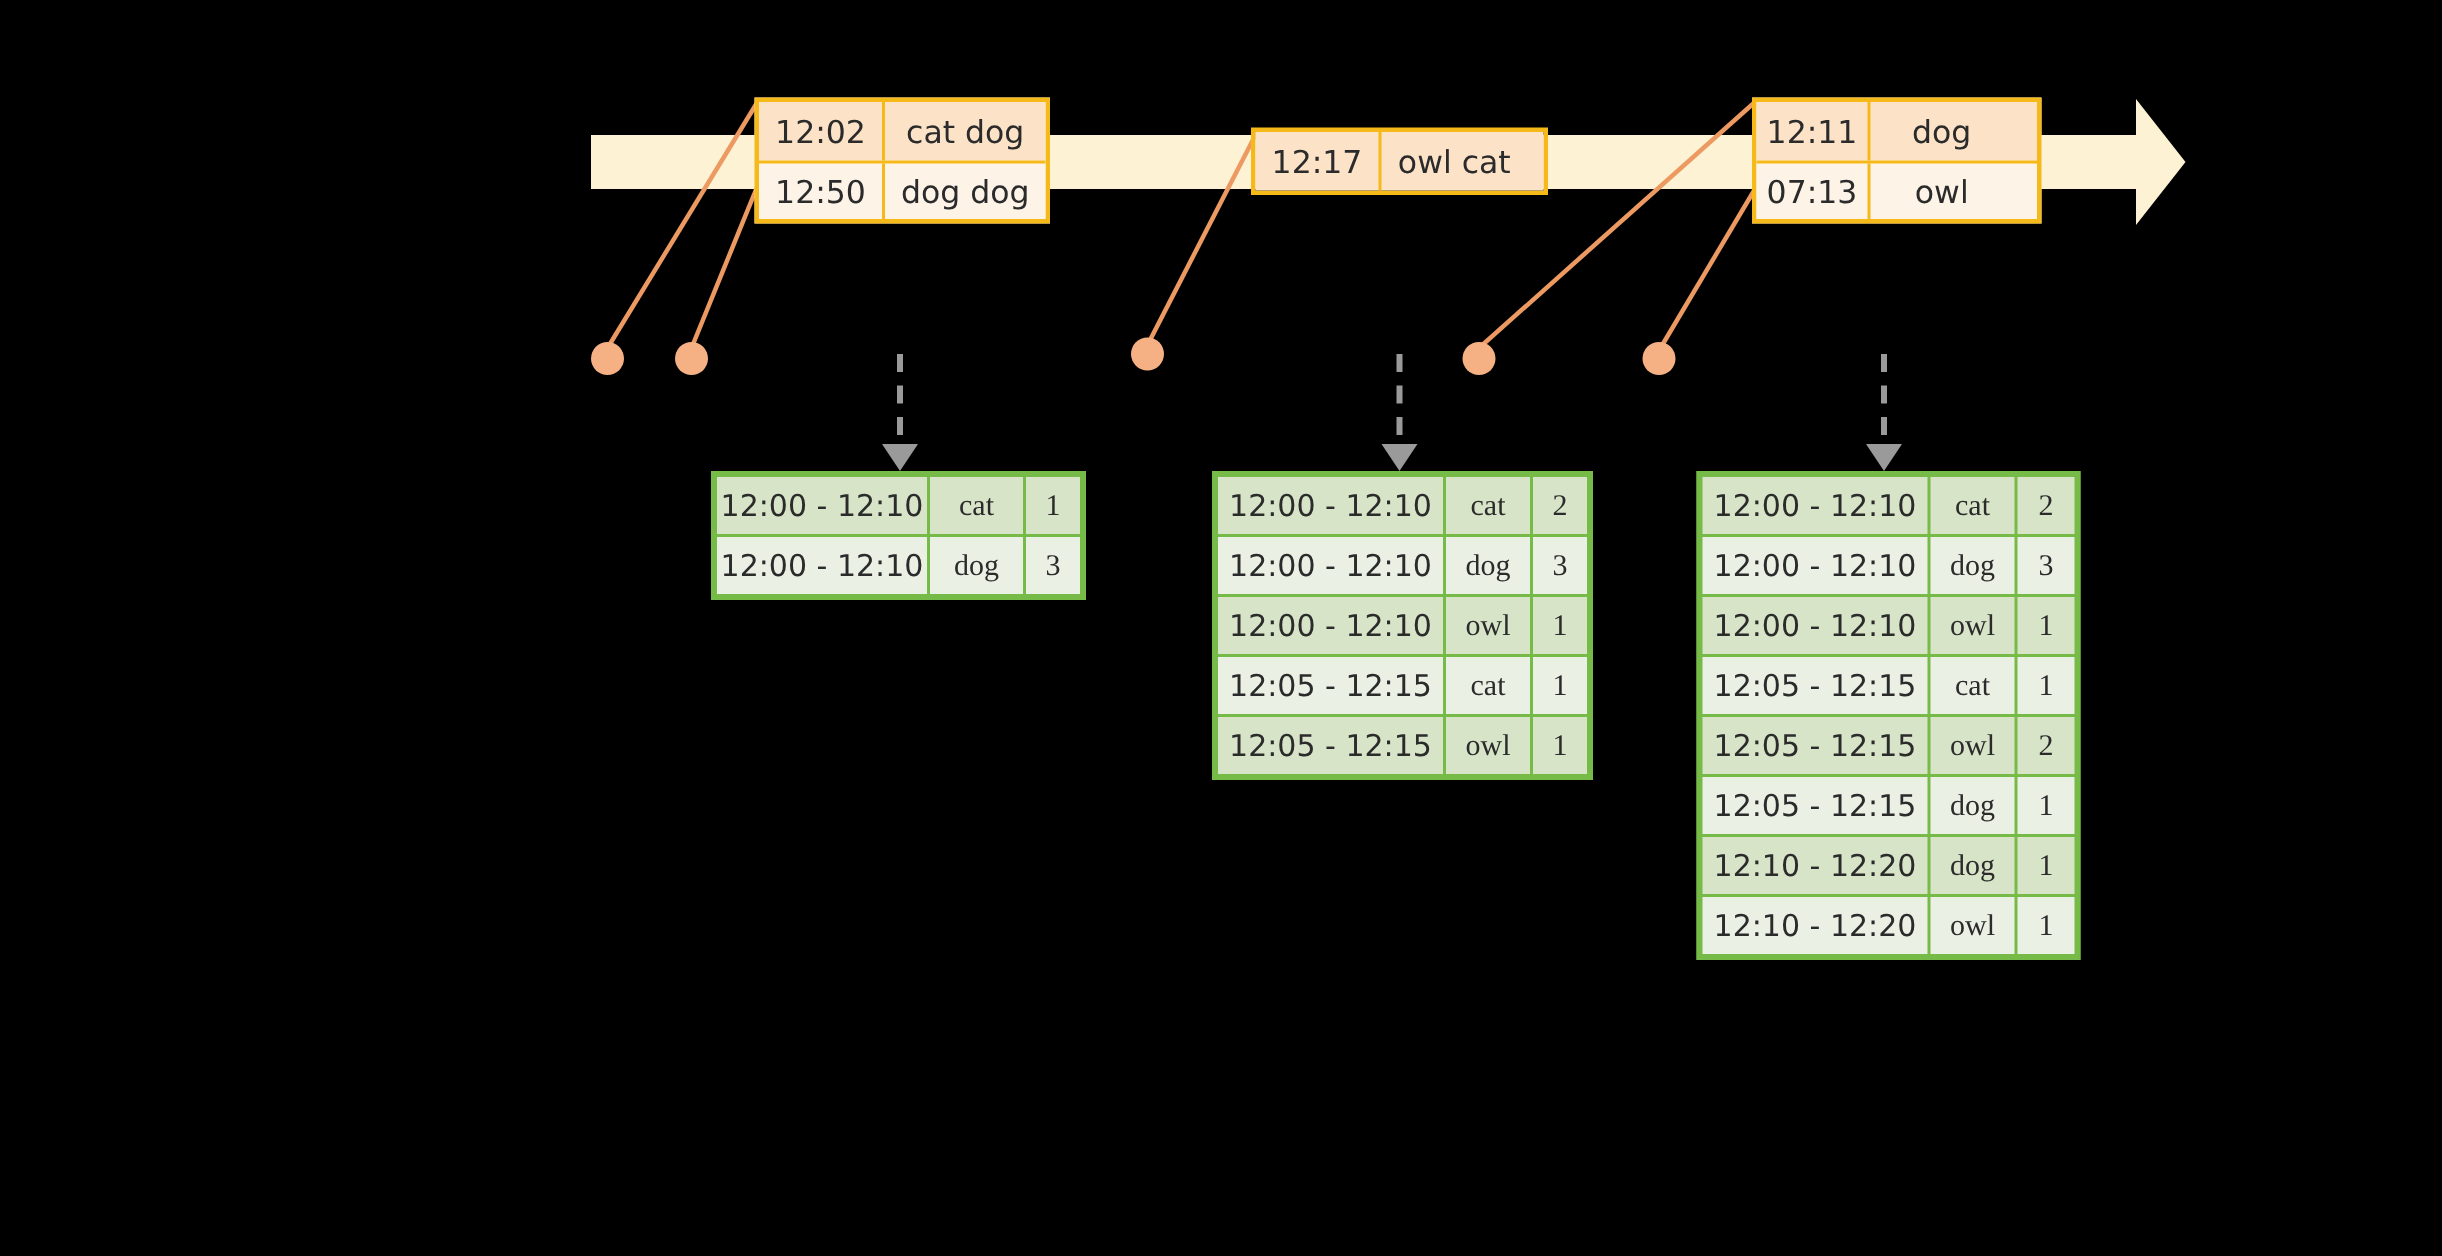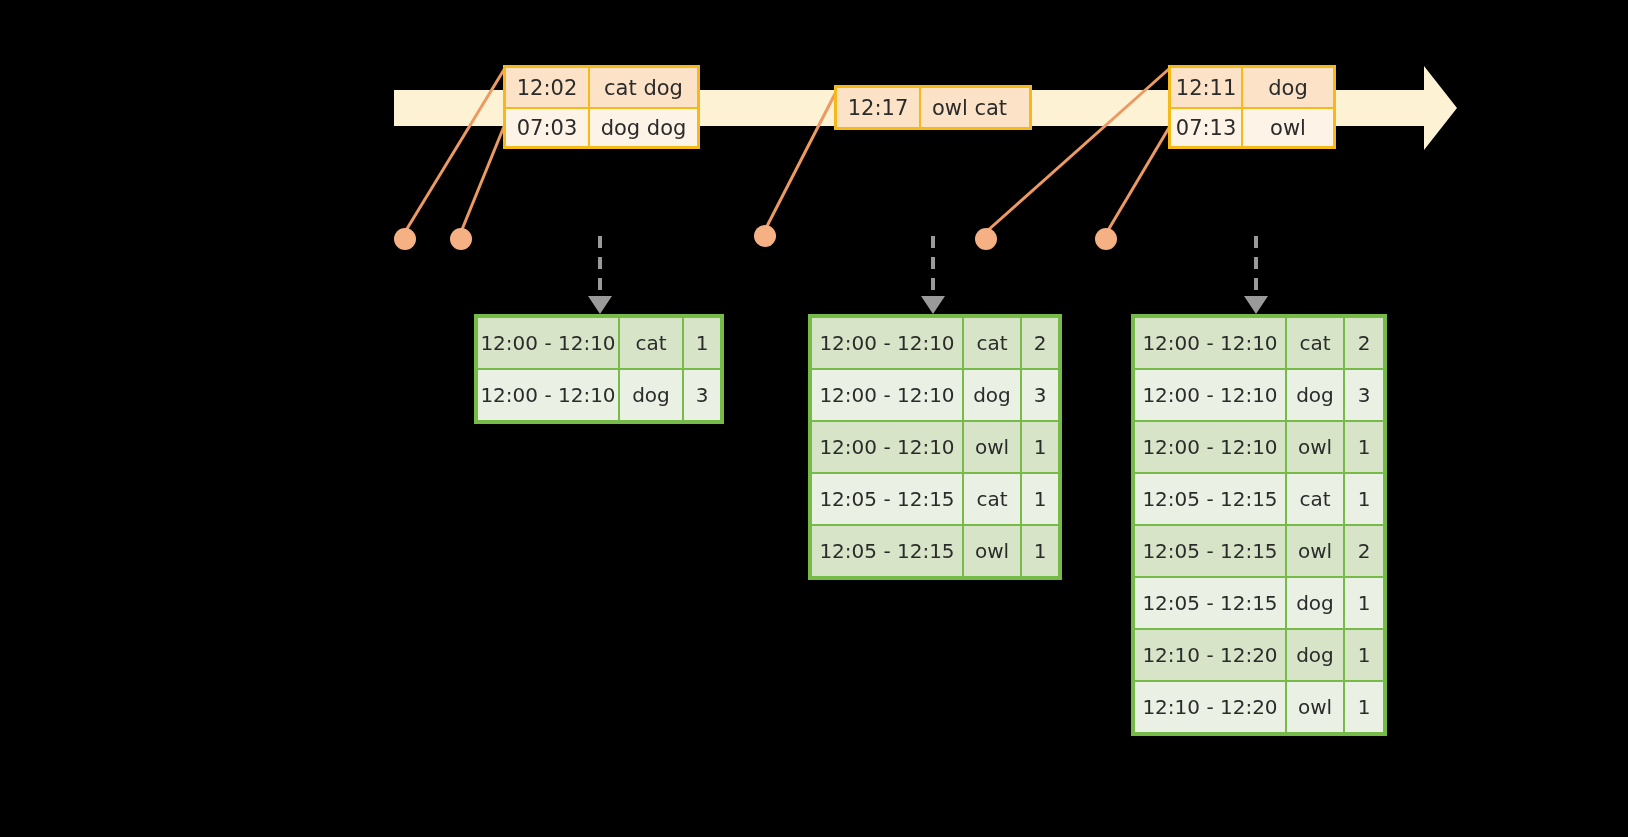--- a/index.html
+++ b/index.html
@@ -76,21 +76,21 @@
 
   
   .g1 { left: 503px; top: 61px; width: 197px; }
   .g1 .evt-time { width: 84px; }
   .g1 .evt-val  { width: 107px; text-align: center; }
 
   .g2 { left: 834px; top: 81px; width: 198px; }
   .g2 .evt-time { width: 84px; }
   .g2 .evt-val  { width: 97px; }
 
-  .g3 { left: 1168px; top: 61px; width: 168px; }
+  .g3 { left: 1168px; top: 61px; width: 193px; }
   .g3 .evt-time { width: 76px; }
   .g3 .evt-val  { width: 95px; }
 
   
   .dot {
     position: absolute;
     width: 22px; height: 22px;
     border-radius: 50%;
     background: #f5b183;
   }
@@ -103,33 +103,33 @@
 
   
   .result-table {
     position: absolute;
     border: 4px solid #76bb47;
     box-sizing: border-box;
     background: #76bb47;
   }
   .res-row {
     display: flex;
-    height: 50px;
+    height: 38px;
     box-sizing: border-box;
   }
   .res-row + .res-row { margin-top: 2px; }
   .res-cell {
     box-sizing: border-box;
     display: flex;
     align-items: center;
     justify-content: center;
     font-size: 20px;
     color: #2b2b2b;
   }
-  .res-cell + .res-cell { margin-left: 2px; }
+  .res-cell + .res-cell { margin-left: 2px; font-family: Liberation Serif, serif; }
   .res-row.dark .res-cell  { background: #d7e4c7; }
   .res-row.light .res-cell { background: #eaf0e4; }
 
   .t1 { left: 474px; top: 310px; }
   .t1 .c-range { width: 140px; }
   .t1 .c-word  { width: 62px; }
   .t1 .c-num   { width: 36px; }
 
   .t2 { left: 808px; top: 310px; }
   .t2 .c-range { width: 150px; }
@@ -176,21 +176,21 @@
   <div class="dot" style="left:754px;top:221px;"></div>
   <div class="dot" style="left:975px;top:224px;"></div>
   <div class="dot" style="left:1095px;top:224px;"></div>
 
   <div class="evt-group g1">
     <div class="evt-row shade-a">
       <div class="evt-time">12:02</div>
       <div class="evt-val">cat dog</div>
     </div>
     <div class="evt-row shade-b">
-      <div class="evt-time">07:03</div>
+      <div class="evt-time">12:50</div>
       <div class="evt-val">dog dog</div>
     </div>
   </div>
 
   <div class="evt-group g2">
     <div class="evt-row shade-a">
       <div class="evt-time">12:17</div>
       <div class="evt-val">owl cat</div>
     </div>
   </div>

